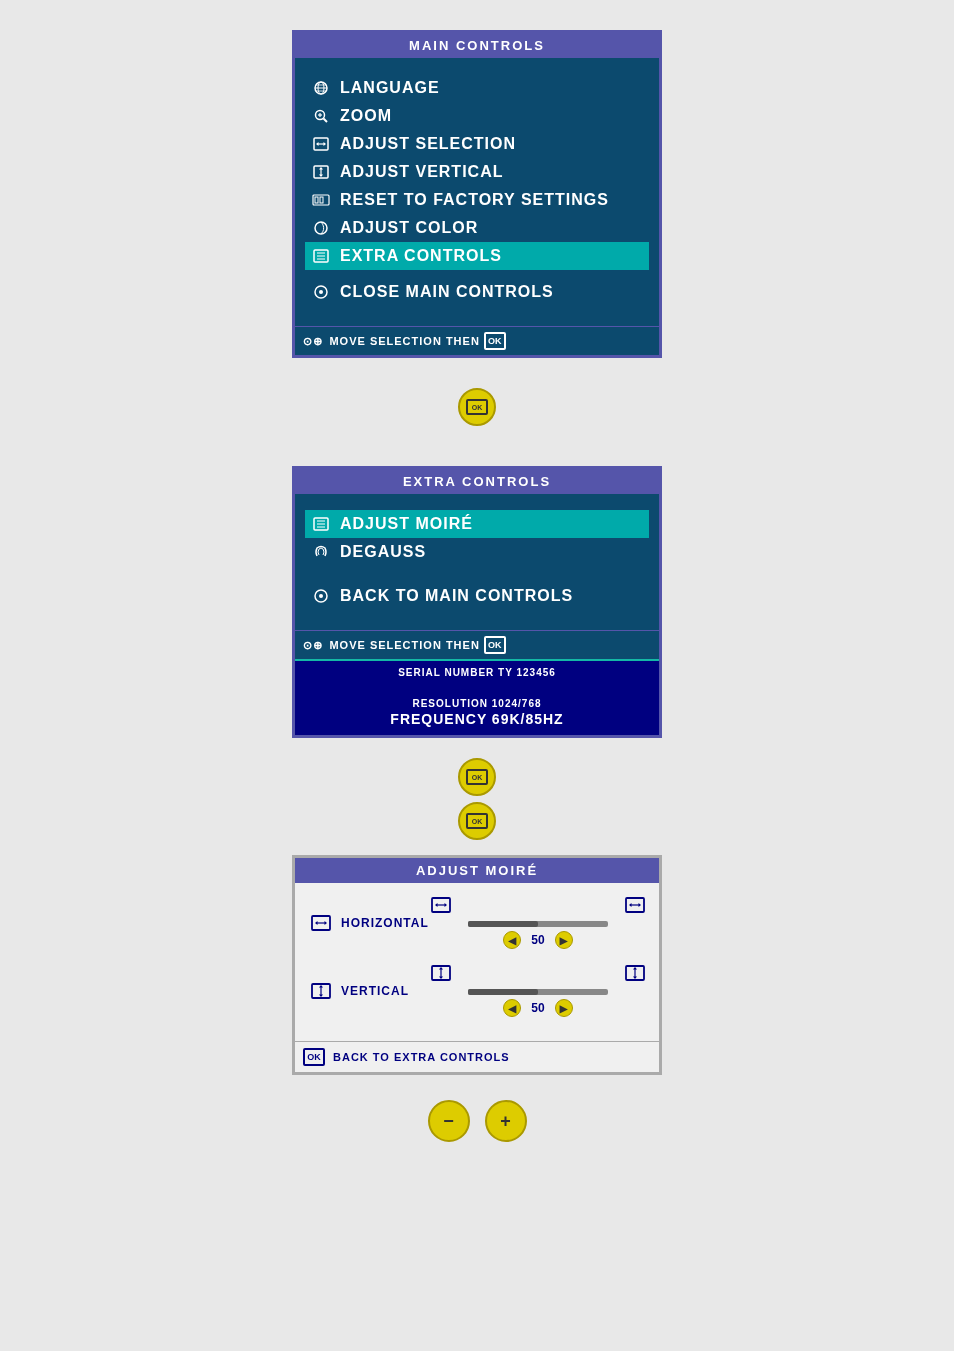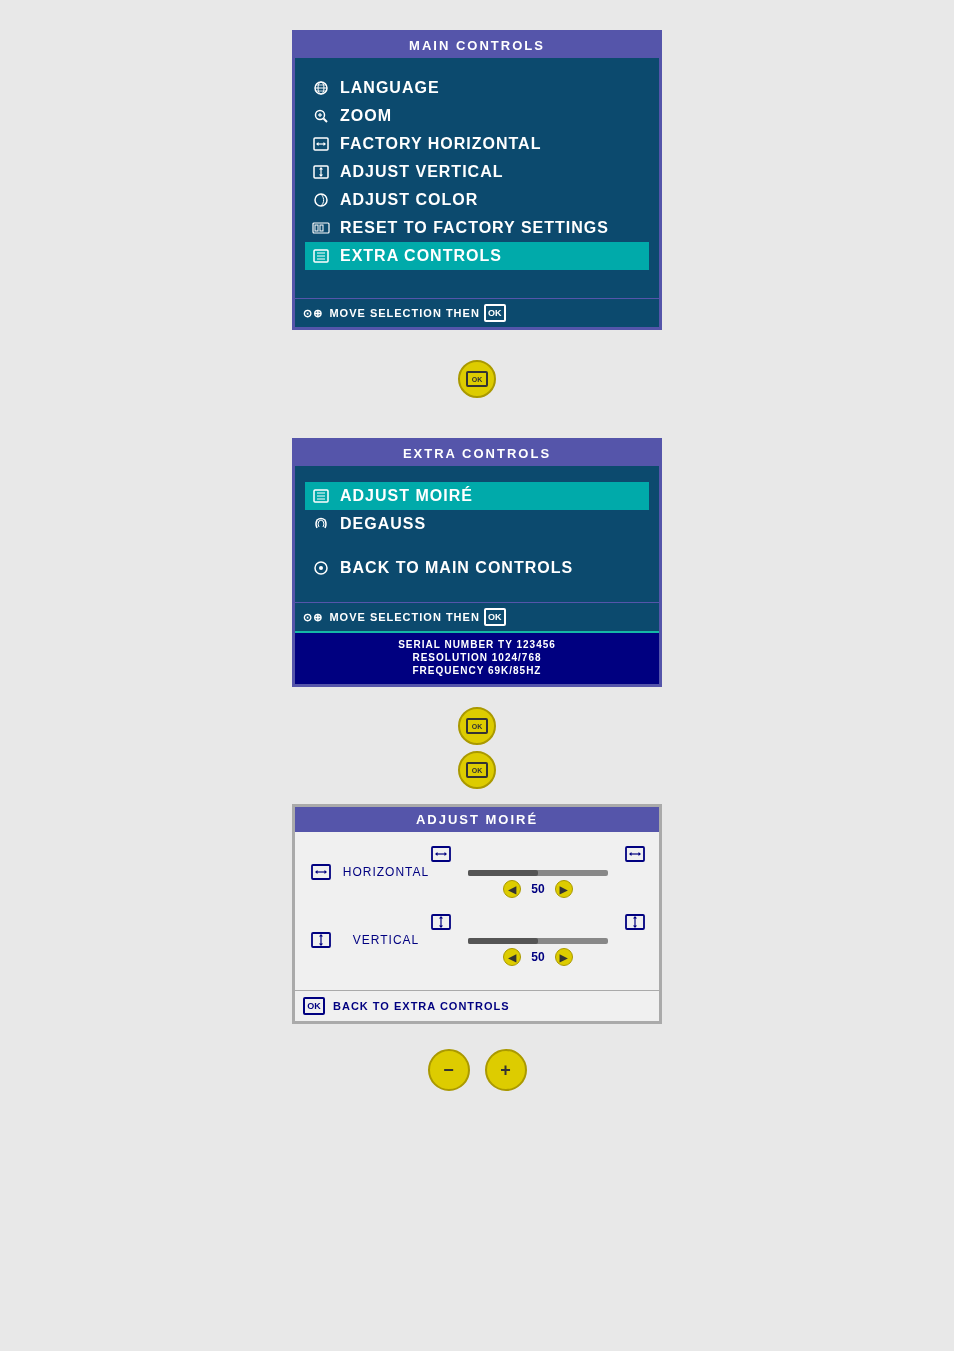--- a/index.html
+++ b/index.html
@@ -165,25 +165,24 @@
       width: 24px;
       height: 24px;
       margin-right: 8px;
       display: flex;
       align-items: center;
       justify-content: center;
     }
 
     .moire-label {
       font-size: 12px;
-      font-weight: normal;
+      font-weight: bold;
       letter-spacing: 1px;
       color: #000080;
       width: 90px;
-      text-align: center;
     }
 
     .moire-controls {
       display: flex;
       flex-direction: column;
       align-items: center;
       margin-left: auto;
       flex: 1;
     }
 
@@ -315,71 +314,80 @@
 
     <div class="osd-item">
       <div class="icon">
         <svg width="16" height="14" viewBox="0 0 16 14">
           <rect x="1" y="1" width="14" height="12" rx="1" fill="none" stroke="white" stroke-width="1.5"></rect>
           <line x1="4" y1="7" x2="12" y2="7" stroke="white" stroke-width="1.2"></line>
           <polygon points="3,7 5.5,5 5.5,9" fill="white"></polygon>
           <polygon points="13,7 10.5,5 10.5,9" fill="white"></polygon>
         </svg>
       </div>
-      <span>FACTORY HORIZONTAL</span>
+      <span>ADJUST SELECTION</span>
     </div>
 
     <div class="osd-item">
       <div class="icon">
         <svg width="16" height="14" viewBox="0 0 16 14">
           <rect x="1" y="1" width="14" height="12" rx="1" fill="none" stroke="white" stroke-width="1.5"></rect>
           <line x1="8" y1="3" x2="8" y2="11" stroke="white" stroke-width="1.2"></line>
           <polygon points="8,2 6,4.5 10,4.5" fill="white"></polygon>
           <polygon points="8,12 6,9.5 10,9.5" fill="white"></polygon>
         </svg>
       </div>
       <span>ADJUST VERTICAL</span>
     </div>
 
 
     <div class="osd-item">
       <div class="icon">
-        <svg width="16" height="16" viewBox="0 0 16 16">
-          <circle cx="8" cy="8" r="6" fill="none" stroke="white" stroke-width="1.5"></circle>
-          <path d="M8 2 C8 2 14 8 8 14 C2 8 8 2 Z" fill="none" stroke="white" stroke-width="1"></path>
-        </svg>
-      </div>
-      <span>ADJUST COLOR</span>
-    </div>
-
-    <div class="osd-item">
-      <div class="icon">
         <svg width="18" height="12" viewBox="0 0 18 12">
           <rect x="1" y="1" width="16" height="10" rx="1" fill="none" stroke="white" stroke-width="1.2"></rect>
           <rect x="3" y="3" width="3" height="6" fill="none" stroke="white" stroke-width="1"></rect>
           <rect x="8" y="3" width="3" height="6" fill="none" stroke="white" stroke-width="1"></rect>
         </svg>
       </div>
       <span>RESET TO FACTORY SETTINGS</span>
+    </div>
+
+    <div class="osd-item">
+      <div class="icon">
+        <svg width="16" height="16" viewBox="0 0 16 16">
+          <circle cx="8" cy="8" r="6" fill="none" stroke="white" stroke-width="1.5"></circle>
+          <path d="M8 2 C8 2 14 8 8 14 C2 8 8 2 Z" fill="none" stroke="white" stroke-width="1"></path>
+        </svg>
+      </div>
+      <span>ADJUST COLOR</span>
     </div>
 
     <div class="osd-item selected">
       <div class="icon">
         <svg width="16" height="14" viewBox="0 0 16 14">
           <rect x="1" y="1" width="14" height="12" rx="1" fill="none" stroke="white" stroke-width="1.5"></rect>
           <line x1="4" y1="4" x2="12" y2="4" stroke="white" stroke-width="1"></line>
           <line x1="4" y1="7" x2="12" y2="7" stroke="white" stroke-width="1"></line>
           <line x1="4" y1="10" x2="12" y2="10" stroke="white" stroke-width="1"></line>
         </svg>
       </div>
       <span>EXTRA CONTROLS</span>
     </div>
 
     <div class="osd-divider"></div>
 
+    <div class="osd-item">
+      <div class="icon">
+        <svg width="16" height="16" viewBox="0 0 16 16">
+          <circle cx="8" cy="8" r="6" fill="none" stroke="white" stroke-width="1.5"></circle>
+          <circle cx="8" cy="8" r="2" fill="white"></circle>
+        </svg>
+      </div>
+      <span>CLOSE MAIN CONTROLS</span>
+    </div>
 
     <div class="osd-divider"></div>
   </div>
 
   <div class="osd-footer">
     <span style="font-size:11px;">⊙⊕</span>
     <span style="margin-left:6px; font-size:11px; letter-spacing:1px;">MOVE SELECTION THEN</span>
     <span class="btn-ok">OK</span>
   </div>
 </div>
@@ -438,22 +446,22 @@
   </div>
 
   <div class="osd-footer">
     <span style="font-size:11px;">⊙⊕</span>
     <span style="margin-left:6px; font-size:11px; letter-spacing:1px;">MOVE SELECTION  THEN</span>
     <span class="btn-ok">OK</span>
   </div>
 
   <div style="padding: 6px 12px 8px 12px; background: #000080; border-top: 2px solid #14b8a6;">
     <div style="color:white; font-size:10px; font-weight:bold; letter-spacing:1px; text-align:center;">SERIAL  NUMBER  TY 123456</div>
-    <div style="color:white; font-size:10px; font-weight:bold; letter-spacing:1px; text-align:center; margin-top:2px;">RESOLUTION    1024/768</div>
-    <div style="color:white; font-size:10px; font-weight:bold; letter-spacing:1px; text-align:center; margin-top:2px;">FREQUENCY    69K/85HZ</div>
+    <div style="color:white; font-size:10px; font-weight:bold; letter-spacing:1px; text-align:center; margin-top:20px;">RESOLUTION    1024/768</div>
+    <div style="color:white; font-size:14px; font-weight:bold; letter-spacing:1px; text-align:center; margin-top:2px;">FREQUENCY    69K/85HZ</div>
   </div>
 </div>
 
 <div style="display:flex; flex-direction:column; align-items:center; margin-bottom:15px;">
   <div class="yellow-btn" style="margin-bottom:6px;">
     <div class="inner">
       <span class="inner-text">OK</span>
     </div>
   </div>
   <div class="yellow-btn">

